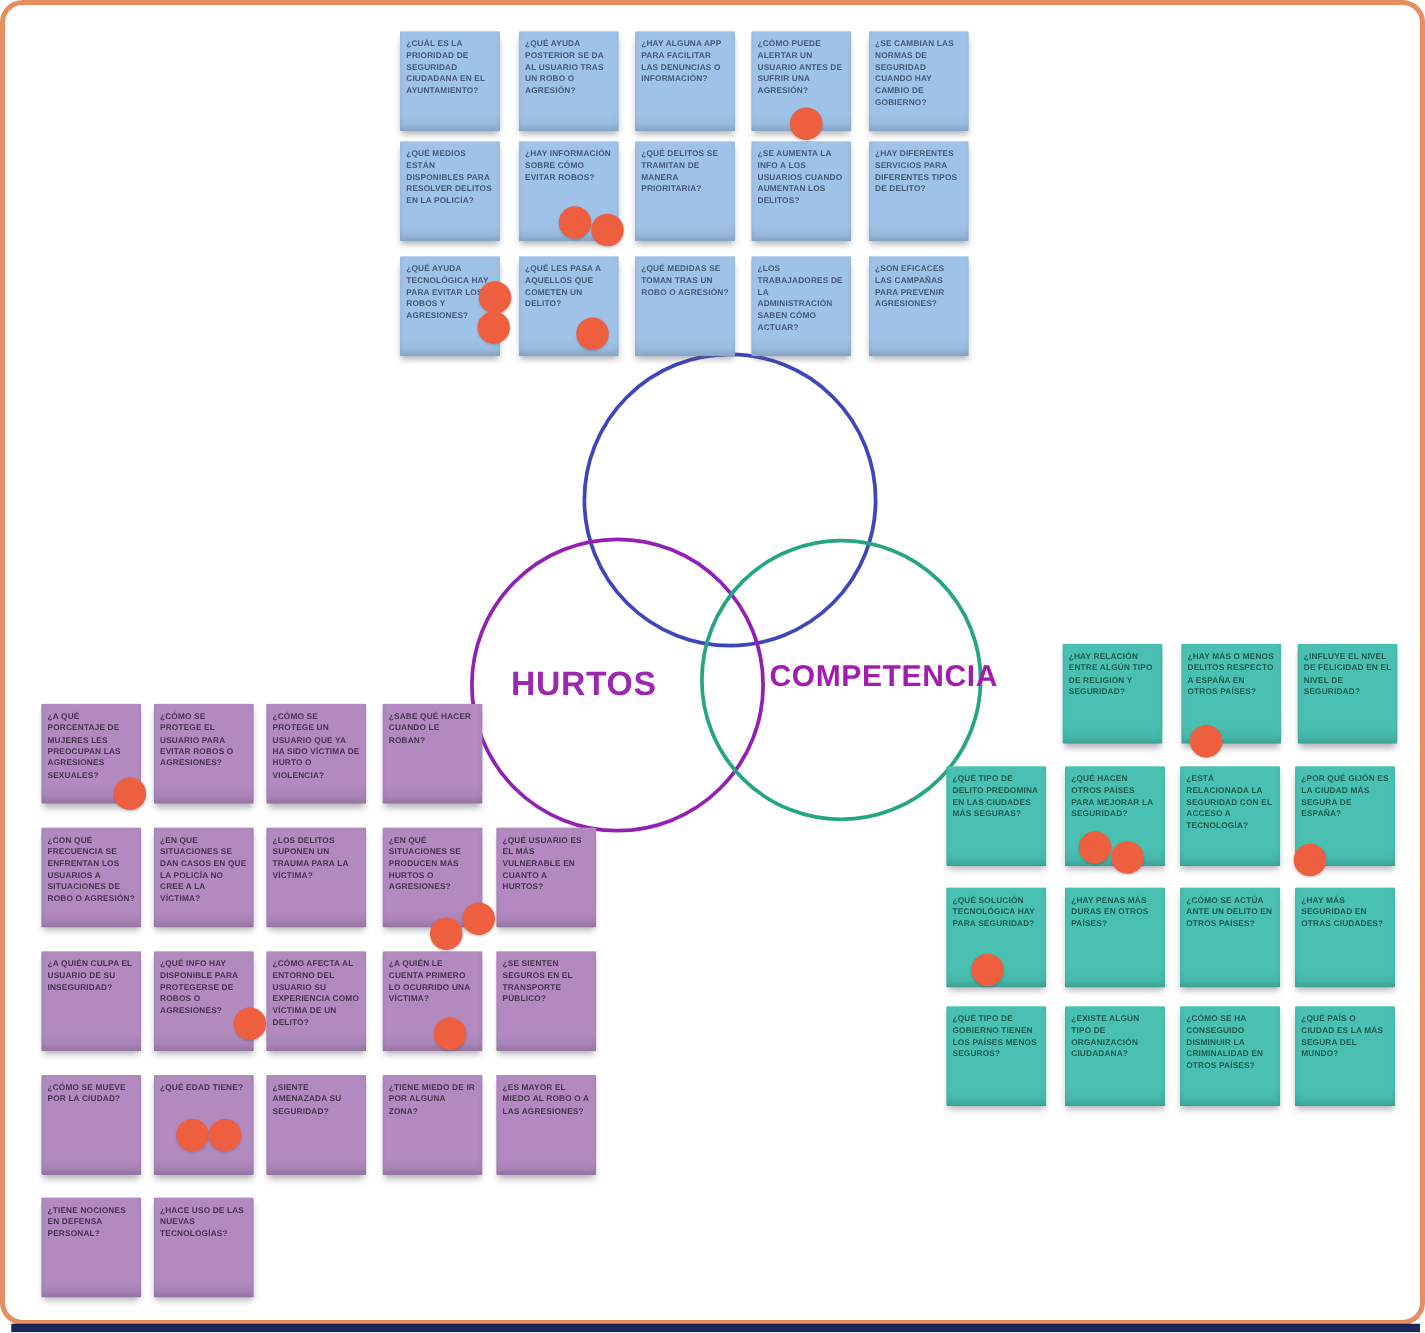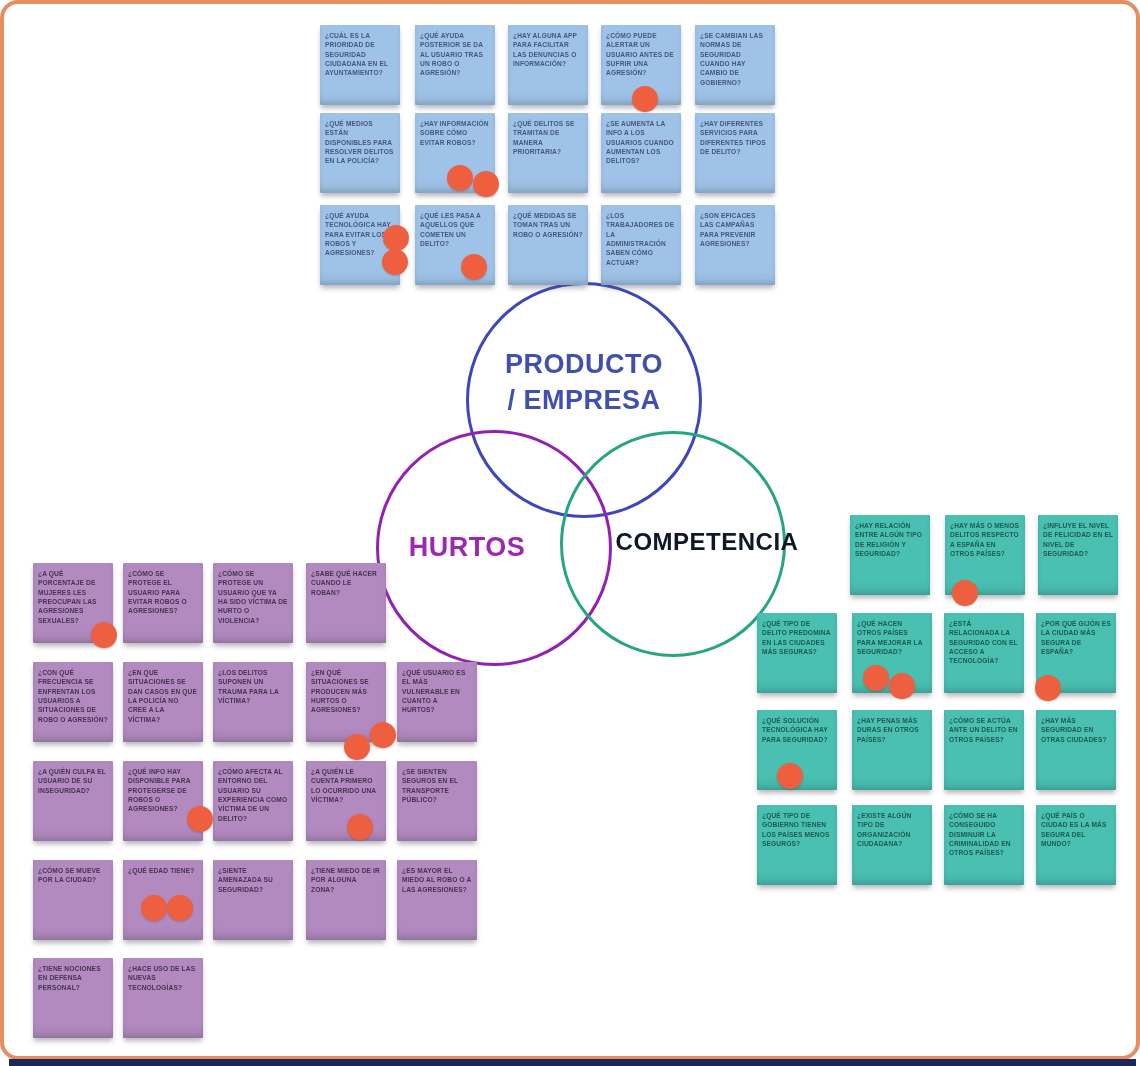--- a/index.html
+++ b/index.html
@@ -87,26 +87,22 @@
 </style>
 </head>
 <body>
 
 <div id="board" style="background: rgb(255, 255, 255);">
 
   <div class="venn-circle producto" style="border-color: rgb(61, 70, 187);"></div>
   <div class="venn-circle usuario" style="border-color: rgb(146, 33, 179);"></div>
   <div class="venn-circle competencia" style="border-color: rgb(38, 165, 131);"></div>
 
-  <div class="venn-label producto" style="color: rgb(64, 80, 176);">
-    <div>PRODUCTO</div>
-    <div>/ EMPRESA</div>
-  </div>
   <div class="venn-label usuario" style="color: rgb(156, 39, 176);">HURTOS</div>
-  <div class="venn-label competencia" style="color: #0f172a;">COMPETENCIA</div>
+  <div class="venn-label competencia" style="color: #a21caf;">COMPETENCIA</div>
 
   <div id="notes-layer">
       <div class="note" style="left: 320px; top: 25px; background: linear-gradient(rgb(159, 195, 232) 0%, rgb(159, 195, 232) 82%, rgba(0, 0, 0, 0.07) 100%), rgb(159, 195, 232);">
         <div class="note-text" style="color: rgb(68, 88, 122);">¿CUÁL ES LA PRIORIDAD DE SEGURIDAD CIUDADANA EN EL AYUNTAMIENTO?</div>
       </div>
       <div class="note" style="left: 415px; top: 25px; background: linear-gradient(rgb(159, 195, 232) 0%, rgb(159, 195, 232) 82%, rgba(0, 0, 0, 0.07) 100%), rgb(159, 195, 232);">
         <div class="note-text" style="color: rgb(68, 88, 122);">¿QUÉ AYUDA POSTERIOR SE DA AL USUARIO TRAS UN ROBO O AGRESIÓN?</div>
       </div>
       <div class="note" style="left: 508px; top: 25px; background: linear-gradient(rgb(159, 195, 232) 0%, rgb(159, 195, 232) 82%, rgba(0, 0, 0, 0.07) 100%), rgb(159, 195, 232);">
         <div class="note-text" style="color: rgb(68, 88, 122);">¿HAY ALGUNA APP PARA FACILITAR LAS DENUNCIAS O INFORMACIÓN?</div>

